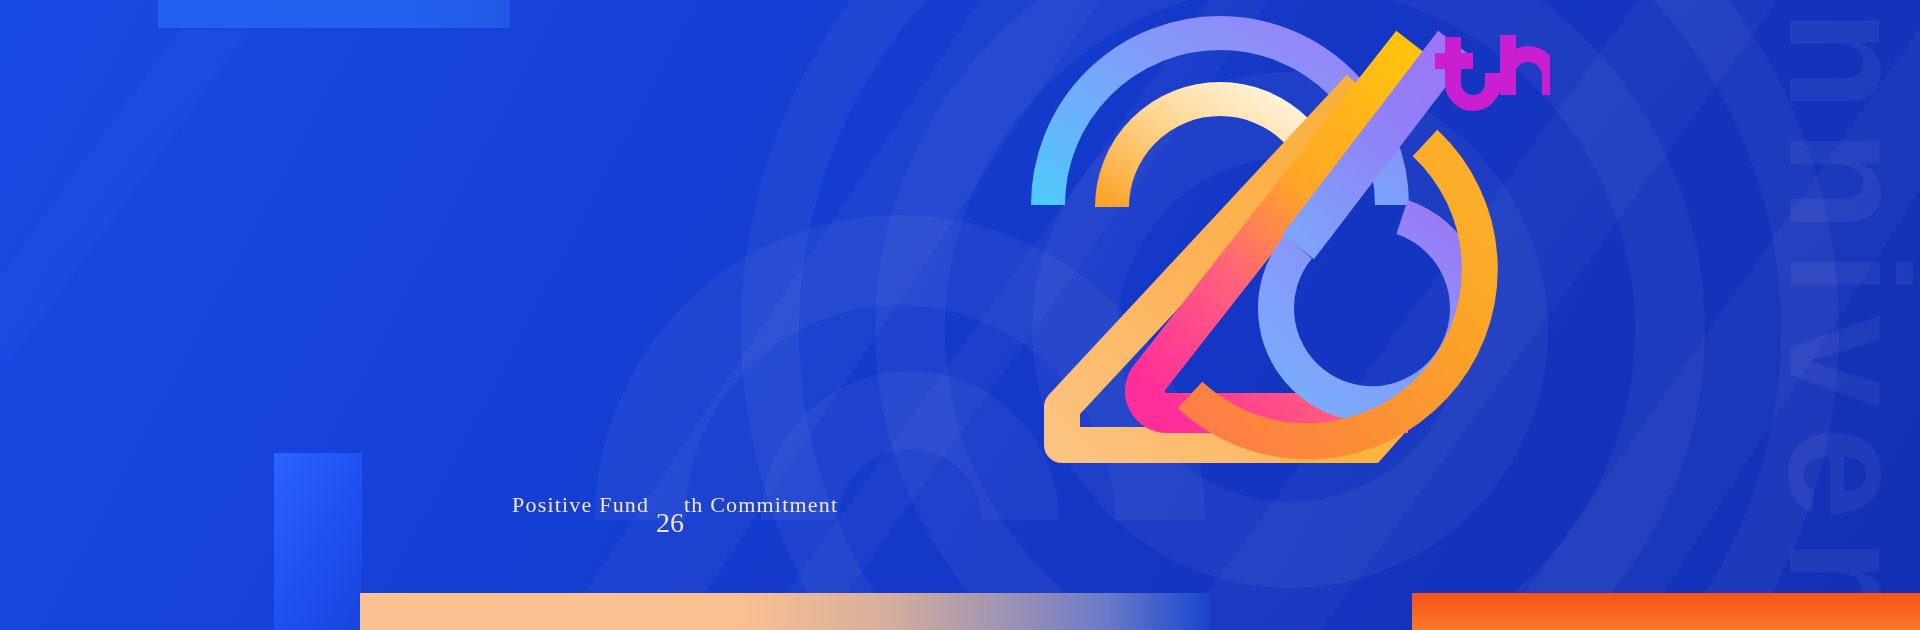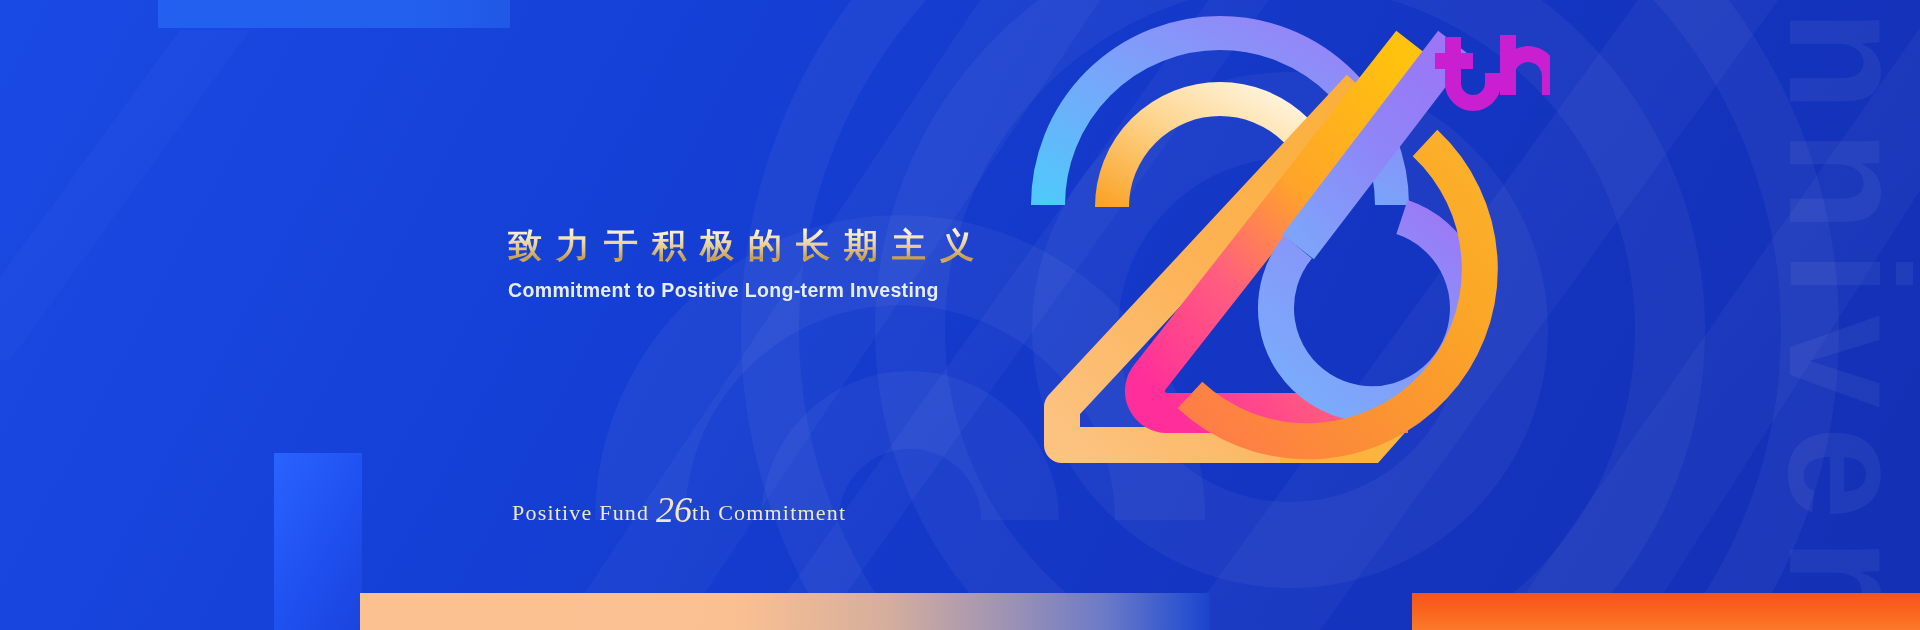--- a/index.html
+++ b/index.html
@@ -55,24 +55,23 @@
   }
   .sign{
     position:absolute;left:512px;top:487px;
     font-family:"Liberation Serif","DejaVu Serif",serif;
     font-size:22px;
     letter-spacing:1.2px;
     color:#f2e6c6;
     white-space:nowrap;
   }
   .sign .num{
-    font-size:36px;
-    font-style:italic;
+    font-size:28px;
     letter-spacing:0;
-    position:relative;top:2px;
+    position:relative;top:20px;
   }
 
   
   .logo{position:absolute;left:1030px;top:15px;width:520px;height:510px;}
   .logo svg{display:block;}
 </style>
 </head>
 <body>
 
 <div id="banner">
@@ -111,24 +110,20 @@
 
       <text x="1790" y="315" transform="rotate(90 1790 315)" text-anchor="middle" font-family="Liberation Sans, sans-serif" font-size="168" font-weight="700" letter-spacing="18" fill="#ffffff" fill-opacity="0.055">nniver</text>
     </g>
   </svg>
 
   <div class="block-top-left"></div>
   <div class="block-left-tall"></div>
   <div class="bar-gradient"></div>
   <div class="bar-orange"></div>
 
-  <div class="copy">
-    <div class="headline-cn">致力于积极的长期主义</div>
-    <div class="headline-en">Commitment to Positive Long-term Investing</div>
-  </div>
 
   <div class="sign">
     <span>Positive Fund </span><span class="num">26</span><span>th Commitment</span>
   </div>
 
   <div class="logo">
     <svg width="520" height="510" viewBox="0 0 520 510">
       <defs>
 
         <linearGradient id="gArcOuter" x1="0" y1="1" x2="1" y2="0">

